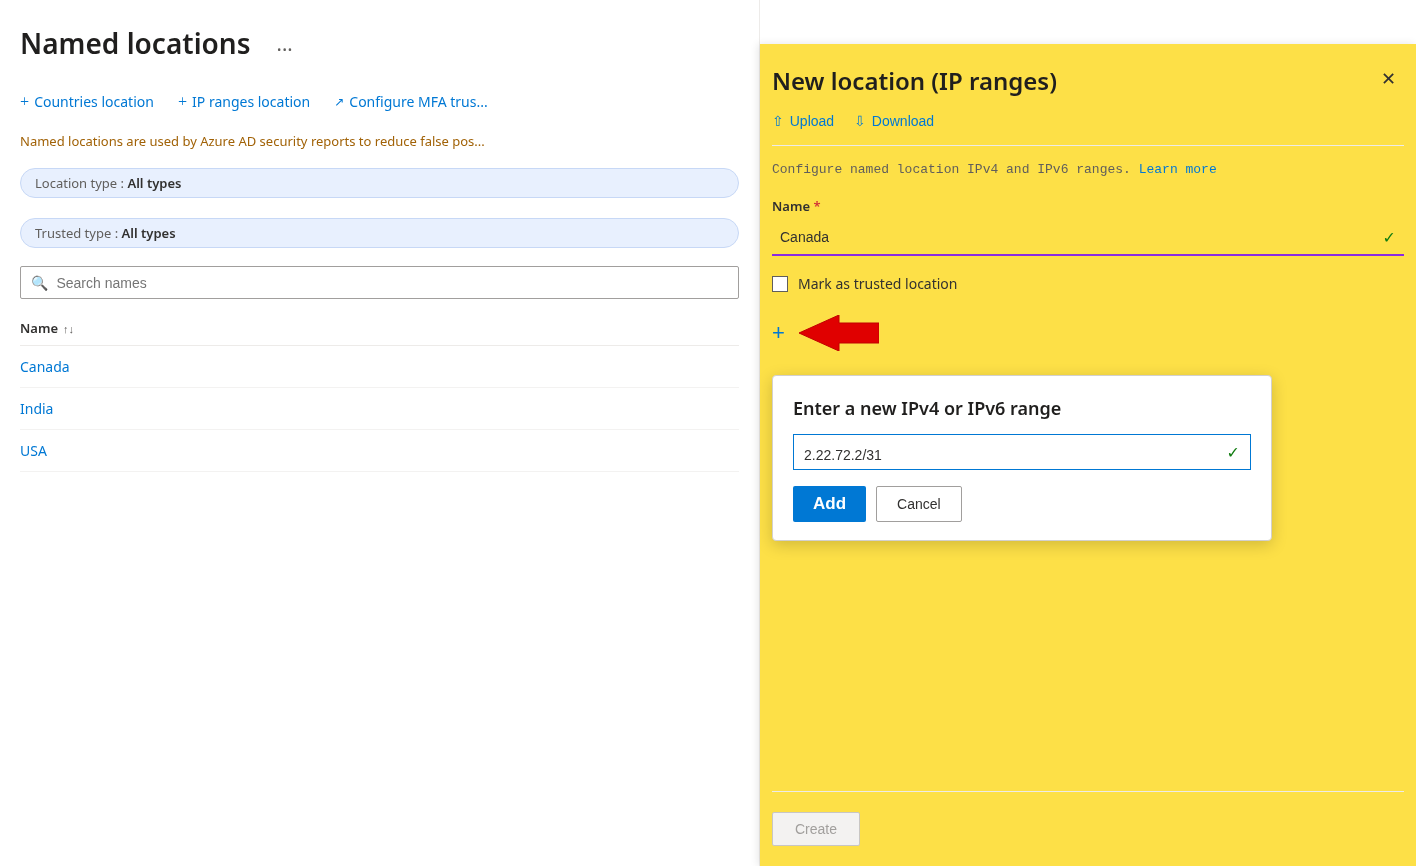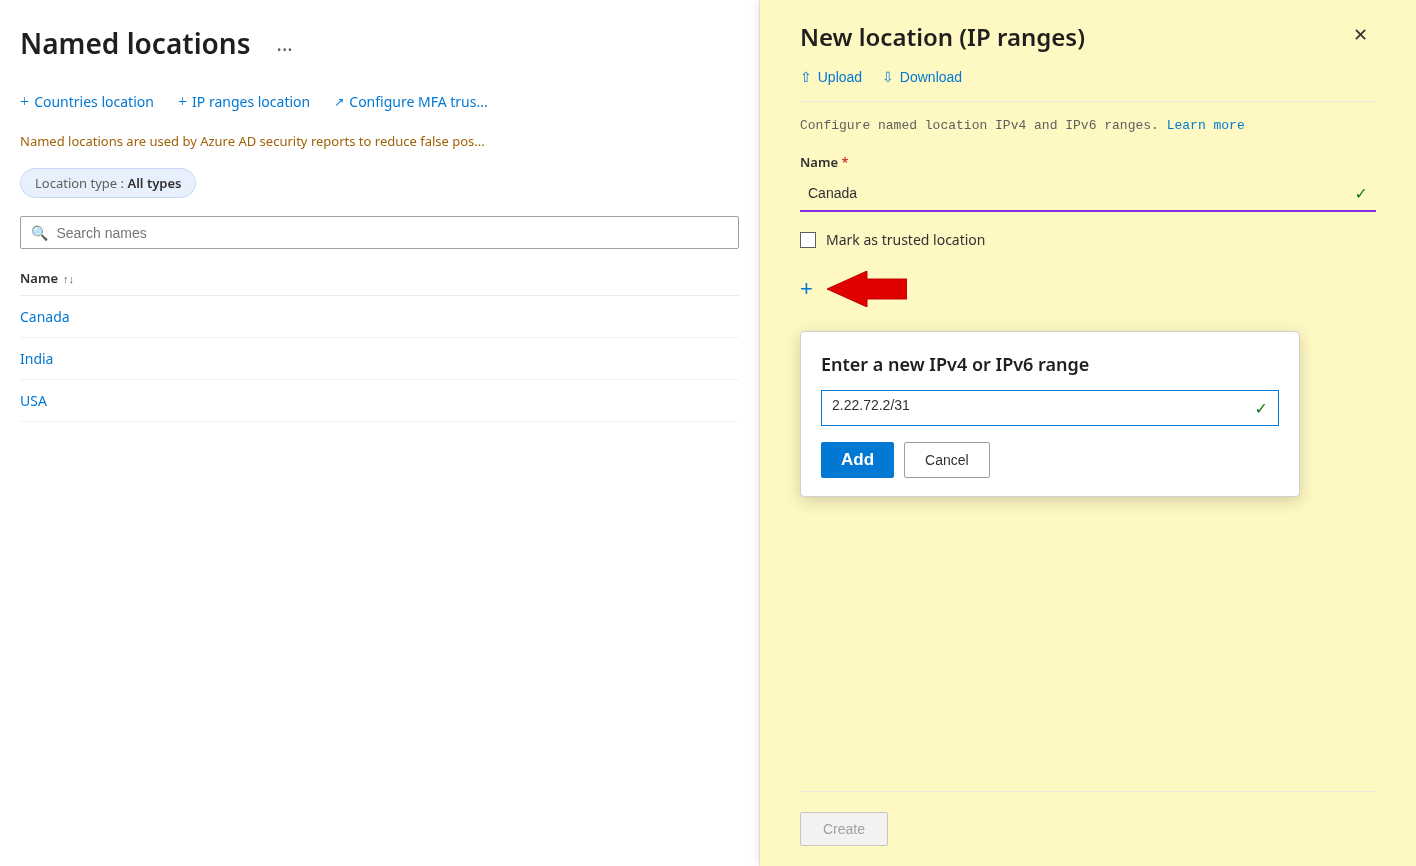--- a/index.html
+++ b/index.html
@@ -63,20 +63,21 @@
       font-size: 13px;
       color: #a16207;
       margin-bottom: 18px;
       max-width: 740px;
     }
 
     .filter-bar {
       display: flex;
       gap: 20px;
       margin-bottom: 18px;
+      flex-direction: column;
     }
 
     .filter-chip {
       background: #e8f0fe;
       border: 1px solid #c7d8f6;
       border-radius: 16px;
       padding: 5px 14px;
       font-size: 13px;
       color: #323130;
       cursor: pointer;
@@ -133,26 +134,27 @@
       padding: 11px 0;
       font-size: 14px;
       cursor: pointer;
     }
 
     .table-row .col-name { flex: 1; color: #0078d4; }
 
     
     .right-panel {
       flex: 1;
-      background: #fef9c3;
+      background: #fde047;
       display: flex;
       flex-direction: column;
-      padding: 20px 40px;
+      padding: 20px 12px;
       position: relative;
       box-shadow: -2px 0 8px rgba(0,0,0,0.1);
+      margin-top: 44px;
     }
 
     .panel-header {
       display: flex;
       justify-content: space-between;
       align-items: flex-start;
       margin-bottom: 16px;
     }
 
     .panel-title {
@@ -289,21 +291,21 @@
 
     .popup-title {
       font-size: 18px;
       font-weight: 600;
       color: #201f1e;
       margin-bottom: 14px;
     }
 
     .popup-input-wrapper {
       display: flex;
-      align-items: flex-start;
+      align-items: flex-end;
       border: 1.5px solid #0078d4;
       padding: 6px 10px;
       gap: 8px;
       margin-bottom: 16px;
     }
 
     .popup-input-wrapper input {
       flex: 1;
       border: none;
       outline: none;
@@ -379,20 +381,23 @@
       <span>Configure MFA trus...</span>
     </a>
   </div>
 
   <p class="description-text">Named locations are used by Azure AD security reports to reduce false pos...</p>
 
   <div class="filter-bar">
     <div class="filter-chip">
       <span class="label">Location type : </span><span class="value">All types</span>
     </div>
+    <div class="filter-chip">
+      <span class="label">Trusted type : </span><span class="value">All types</span>
+    </div>
   </div>
 
   <div class="search-bar">
     <span class="search-icon">🔍</span>
     <input type="text" placeholder="Search names" style="">
   </div>
 
   <div class="table-header">
     <div class="col-name">
       <span>Name</span>

